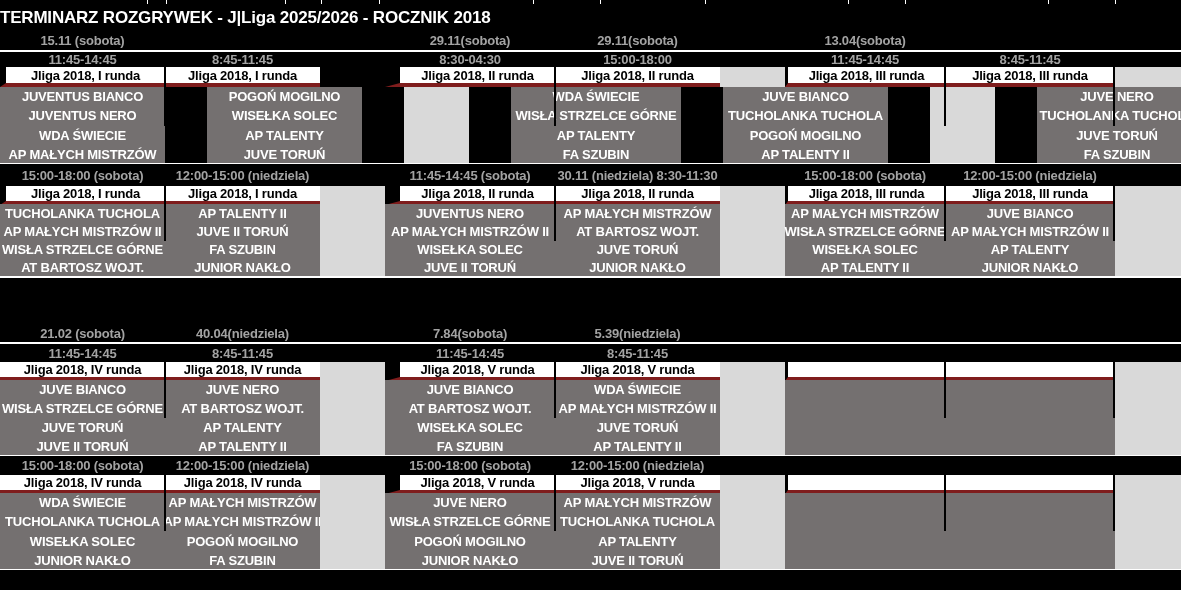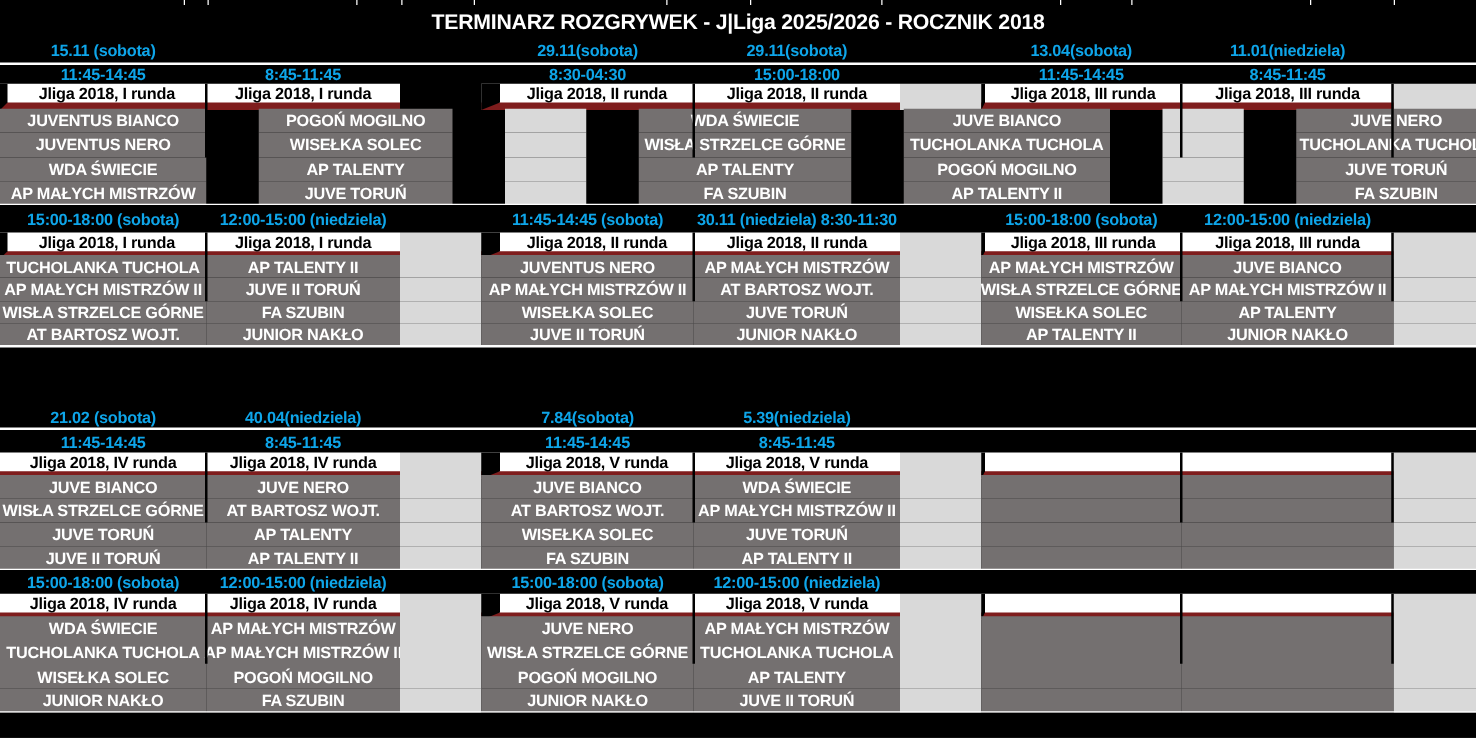--- a/index.html
+++ b/index.html
@@ -4,41 +4,41 @@
 <style>
   html,body{margin:0;padding:0;background:#222;}
   .sheet{position:relative;width:1181px;height:590px;background:#000;overflow:hidden;
          font-family:"Liberation Sans",sans-serif;font-weight:bold;}
   .row{display:grid;grid-template-columns:165px 155px 65px 170px 165px 65px 160px 170px 66px;}
   
   .c1{grid-column:1}.c2{grid-column:2}.c3{grid-column:4}.c4{grid-column:5}.c5{grid-column:7}.c6{grid-column:8}
   .sA{grid-column:3}.sB{grid-column:6}.sC{grid-column:9}
   
   .d,.r,.t{display:flex;align-items:center;justify-content:center;letter-spacing:-0.2px;white-space:nowrap;}
-  .d{color:#0ea5e9;font-size:13px;}
-  .r{background:#fff;color:#000;font-size:13px;border-bottom:6px solid #7f1d1d;}
+  .d{color:#a3a3a3;font-size:13px;}
+  .r{background:#fff;color:#000;font-size:13px;border-bottom:4px solid #7f1d1d;}
   .t{background:#747070;color:#fff;font-size:13px;}
   .s{background:#d9d9d9;}
   .k{background:#000;}
   .r.c3{border-left:15px solid #000;}
   .r.c5{border-left:3px solid #000;}
   .r.u1{border-left:6px solid #000;}
   
   .h-top{height:4px;}
   .h-title{height:27px;align-items:center;}
   .h-d1{height:19px;}.h-wl{height:2px;background:#fff;}
   .h-t1{height:15px;}
   .h-r1{height:20px;}.h-m1{height:19.25px;gap:42px;}
   .h-t2{height:22px;}.h-r2{height:18px;}.h-m2{height:18.25px;}
   .h-gap{height:48px;background:#000;}
   .h-d2{height:17px;text-align:center;}.h-t3{height:18px;}
   .h-r3{height:18px;}.h-m3{height:19px;}
   .h-t4{height:19px;}.h-r4{height:18px;}.h-m4{height:19.25px;}
   .h-bot{height:20px;background:#000;}
-  .title{width:100%;text-align:center;color:#fff;font-size:17px;letter-spacing:-0.2px;}
+  .title{width:100%;color:#fff;font-size:17px;letter-spacing:-0.2px;}
   
   .vd{position:absolute;width:2px;background:#000;z-index:5;}
   .hl{position:absolute;left:0;width:1181px;height:1px;background:#fff;z-index:4;}
   .ticks{position:absolute;top:0;left:147px;width:1px;height:4px;background:#fff;
     box-shadow:19px 0 #fff,138px 0 #fff,174px 0 #fff,232px 0 #fff,386px 0 #fff,453px 0 #fff,
                558px 0 #fff,701px 0 #fff,758px 0 #fff,901px 0 #fff,968px 0 #fff;}
 </style>
 </head>
 <body>
 
@@ -50,21 +50,20 @@
 
   <div class="row h-title" style="display:flex;">
     <div class="title">TERMINARZ ROZGRYWEK - J|Liga 2025/2026 - ROCZNIK 2018</div>
   </div>
 
   <div class="row h-d1">
     <div class="d c1">15.11 (sobota)</div>
     <div class="d c3">29.11(sobota)</div>
     <div class="d c4">29.11(sobota)</div>
     <div class="d c5">13.04(sobota)</div>
-    <div class="d c6">11.01(niedziela)</div>
   </div>
   <div class="h-wl"></div>
   <div class="row h-t1">
     <div class="d c1">11:45-14:45</div>
     <div class="d c2">8:45-11:45</div>
     <div class="d c3">8:30-04:30</div>
     <div class="d c4">15:00-18:00</div>
     <div class="d c5">11:45-14:45</div>
     <div class="d c6">8:45-11:45</div>
   </div>

